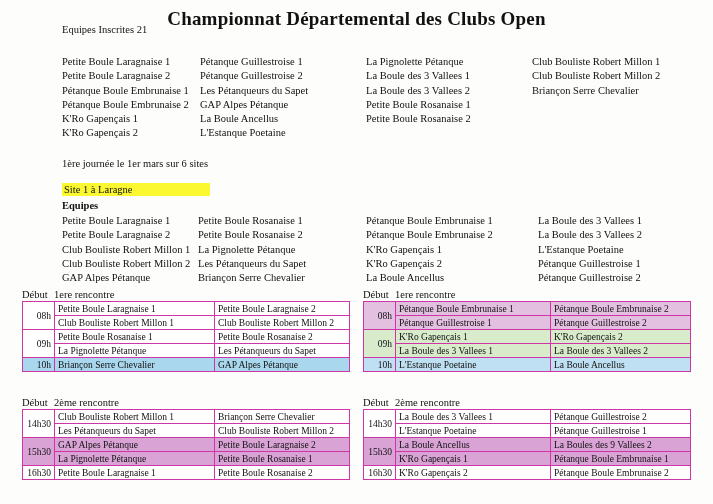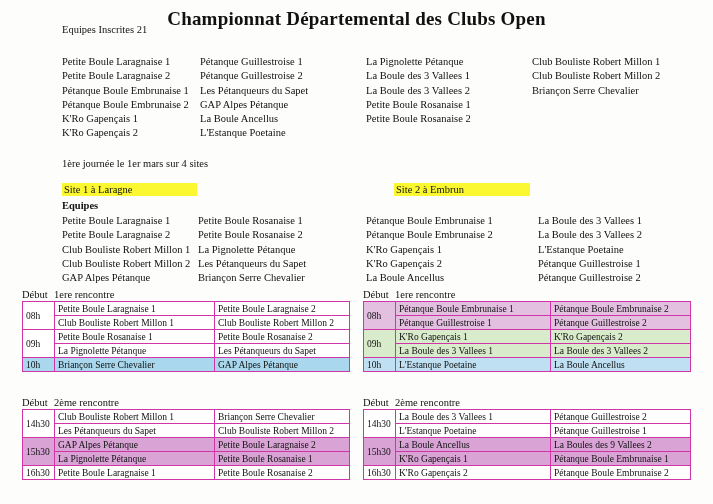--- a/index.html
+++ b/index.html
@@ -52,21 +52,21 @@
     color: #111;
   }
   
   .site-hdr {
     position: absolute;
     font-size: 10.5px;
     color: #111;
     background: #fbf832;
     padding: 1px 3px 1px 2px;
   }
-  .site1 { top: 183px; left: 62px; width: 135px; }
+  .site1 { top: 183px; left: 62px; width: 148px; }
   .site2 { top: 183px; left: 394px; width: 136px; }
 
   .equipes-lbl {
     position: absolute;
     top: 200px; left: 62px;
     font-size: 10.5px; color:#111;font-weight:bold;
   }
   .site-teams {
     position: absolute;
     top: 214px;
@@ -100,21 +100,21 @@
   }
   table.grid td {
     border: 1px solid #cf35a6;
     height: 14px;
     padding: 0 3px;
     white-space: nowrap;
     overflow: hidden;
   }
   td.time {
     width: 32px;
-    text-align: left;
+    text-align: right;
     border: 1px solid #cf35a6;
     font-size: 9.5px;
   }
   td.teamA { width: 155px; }
   td.teamB { width: 140px; }
 
   
   .enc.left td.teamA { width: 160px; }
   .enc.left td.teamB { width: 135px; }
 
@@ -158,24 +158,23 @@
       <div>Petite Boule Rosanaise 1</div>
       <div>Petite Boule Rosanaise 2</div>
     </div>
     <div class="col c4">
       <div>Club Bouliste Robert Millon 1</div>
       <div>Club Bouliste Robert Millon 2</div>
       <div>Briançon Serre Chevalier</div>
     </div>
   </div>
 
-  <div class="journee">1ère journée le 1er mars sur 4 sites</div>
+  <div class="journee">1ère journée le 1er mars sur 6 sites</div>
 
   <div class="site-hdr site1">Site 1 à Laragne</div>
-  <div class="site-hdr site2">Site 2 à Embrun</div>
 
   <div class="equipes-lbl">Equipes</div>
 
   <div class="site-teams left">
     <div class="col a">
       <div>Petite Boule Laragnaise 1</div>
       <div>Petite Boule Laragnaise 2</div>
       <div>Club Bouliste Robert Millon 1</div>
       <div>Club Bouliste Robert Millon 2</div>
       <div>GAP Alpes Pétanque</div>

